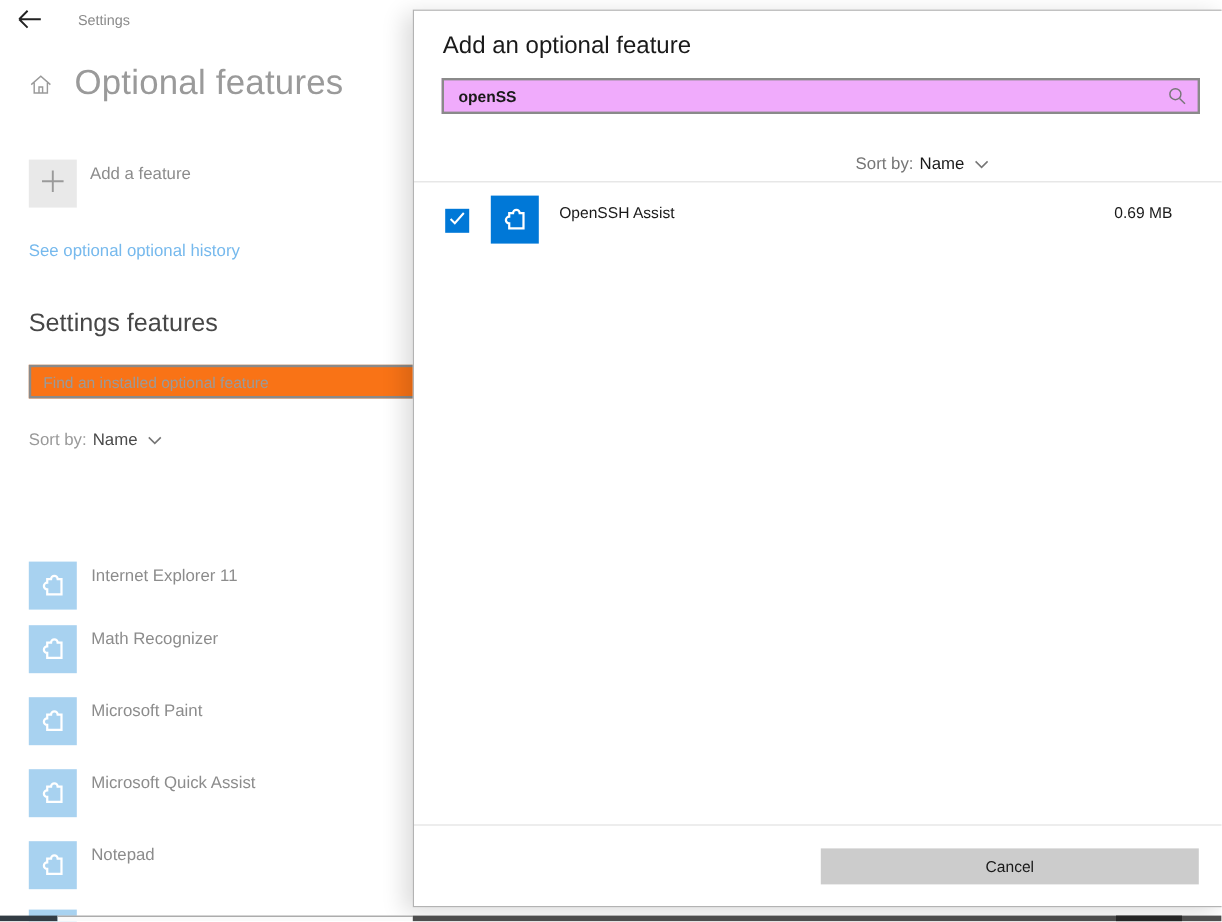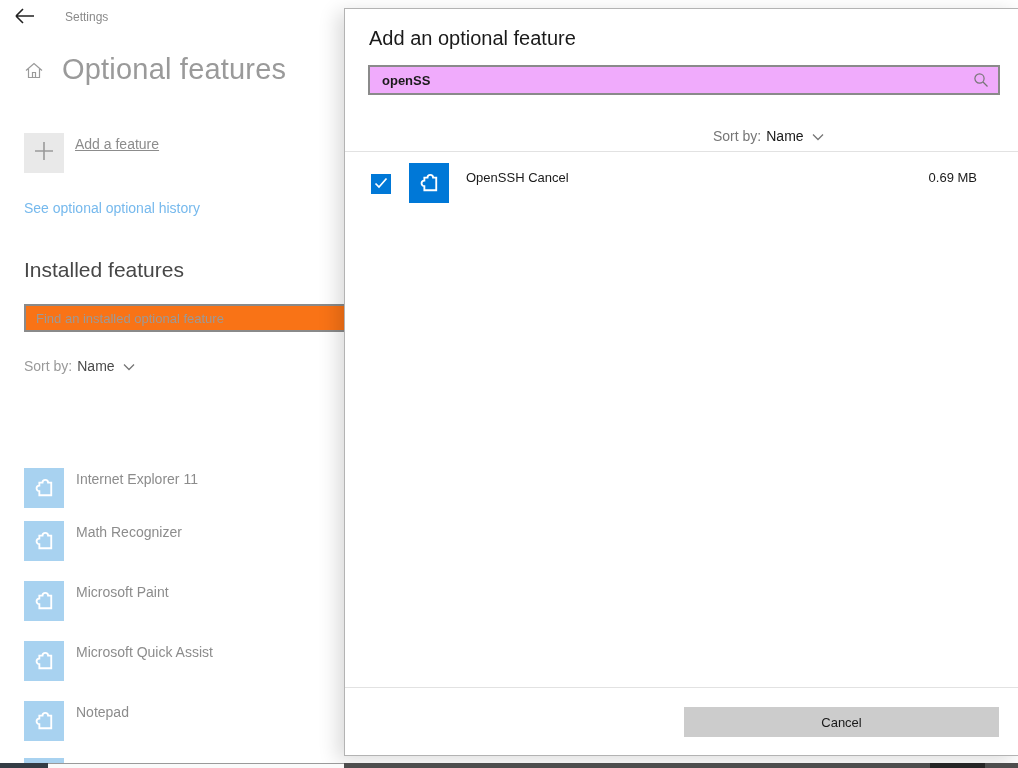--- a/index.html
+++ b/index.html
@@ -7,21 +7,21 @@
   .screen{position:relative;width:1018px;height:768px;background:#ffffff;overflow:hidden;padding-left:44px;}
 
   
   .back-btn{position:absolute;left:14px;top:6px;width:24px;height:22px;color:#222;cursor:pointer;}
   .app-title{position:absolute;left:65px;top:10px;font-size:12px;color:#8a8a8a;}
   .home-icon{position:absolute;left:25px;top:62px;color:#9a9a9a;}
   .page-title{position:absolute;left:62px;top:53px;font-size:29px;font-weight:300;color:#9a9a9a;letter-spacing:.2px;}
 
   .add-tile{position:absolute;left:24px;top:133px;width:40px;height:40px;background:#e9e9e9;
             color:#9a9a9a;font-size:26px;font-weight:300;display:flex;align-items:center;justify-content:center;cursor:pointer;}
-  .add-label{position:absolute;left:75px;top:136px;font-size:14px;color:#8c8c8c;text-decoration:underline;}
+  .add-label{position:absolute;left:75px;top:136px;font-size:14px;color:#8c8c8c;}
   .history-link{position:absolute;left:24px;top:200px;font-size:14px;color:#76b9ed;cursor:pointer;}
 
   .installed-heading{position:absolute;left:24px;top:258px;font-size:21px;font-weight:400;color:#474747;}
   .find-box{position:absolute;left:24px;top:304px;width:430px;height:28px;border:2px solid #8a8a8a;background:#f97316;
             box-sizing:border-box;font-size:13px;color:#1a1a1a;padding:0 10px;outline:none;
             font-family:"Liberation Sans","DejaVu Sans",sans-serif;}
   .find-box::placeholder{color:#9a9a9a;}
 
   .sort-row{position:absolute;left:24px;top:358px;font-size:14px;display:flex;align-items:center;gap:5px;cursor:pointer;}
   .sort-label{color:#9a9a9a;}
@@ -90,21 +90,21 @@
     <span>
       <svg width="22" height="22" viewBox="0 0 22 22">
           <path d="M11 2v18M2 11h18" stroke="#9a9a9a" stroke-width="1.6"></path>
         </svg>
     </span>
   </div>
   <div class="add-label">Add a feature</div>
 
   <div class="history-link">See optional optional history</div>
 
-  <div class="installed-heading">Installed features</div>
+  <div class="installed-heading">Settings features</div>
 
   <input class="find-box" type="text" placeholder="Find an installed optional feature" style="">
 
   <div class="sort-row">
     <span class="sort-label">Sort by:</span>
     <span class="sort-value">Name</span>
     <span class="chev">
       <svg width="12" height="8" viewBox="0 0 12 8">
           <path d="M1 1.5 6 6.5 11 1.5" stroke="#767676" stroke-width="1.3" fill="none"></path>
         </svg>
@@ -183,21 +183,21 @@
           <svg width="14" height="12" viewBox="0 0 14 12">
               <path d="M1.5 6.5 5 10 12.5 1.5" stroke="#fff" stroke-width="1.7" fill="none"></path>
             </svg>
         </span>
       </div>
       <div class="result-icon">
         <svg width="26" height="26" viewBox="0 0 28 28">
             <path d="M9 8.2 H12.4 A3 3 0 0 1 18.4 8.2 H21.8 V21.8 H9 V17.4 A3 3 0 0 1 9 11.4 Z" stroke="#fff" stroke-width="2" fill="none"></path>
           </svg>
       </div>
-      <div class="result-name">OpenSSH Cancel</div>
+      <div class="result-name">OpenSSH Assist</div>
       <div class="result-size">0.69 MB</div>
     </div>
 
     <div class="dlg-footer-divider"></div>
     <button class="dlg-btn btn-cancel">Cancel</button>
   </div>
 
   <div class="tb tb-left"></div>
   <div class="tb tb-mid"></div>
   <div class="tb tb-right"></div>

